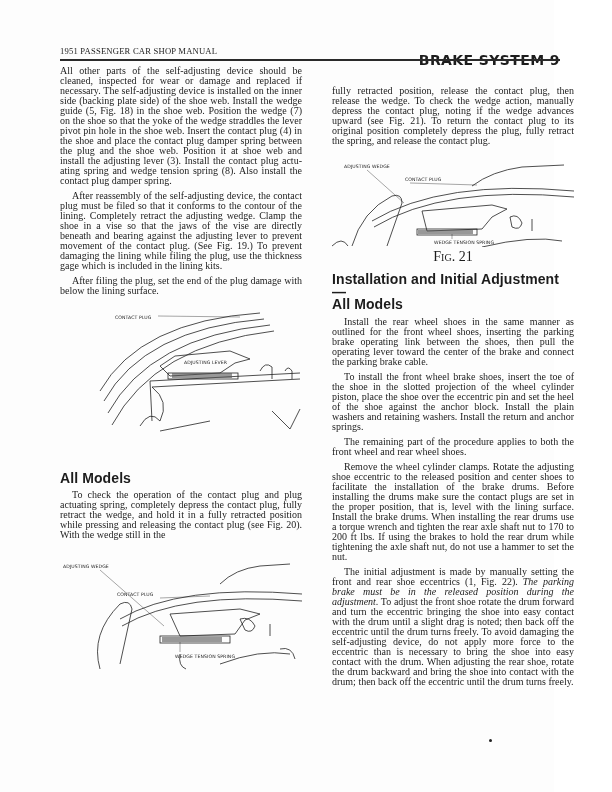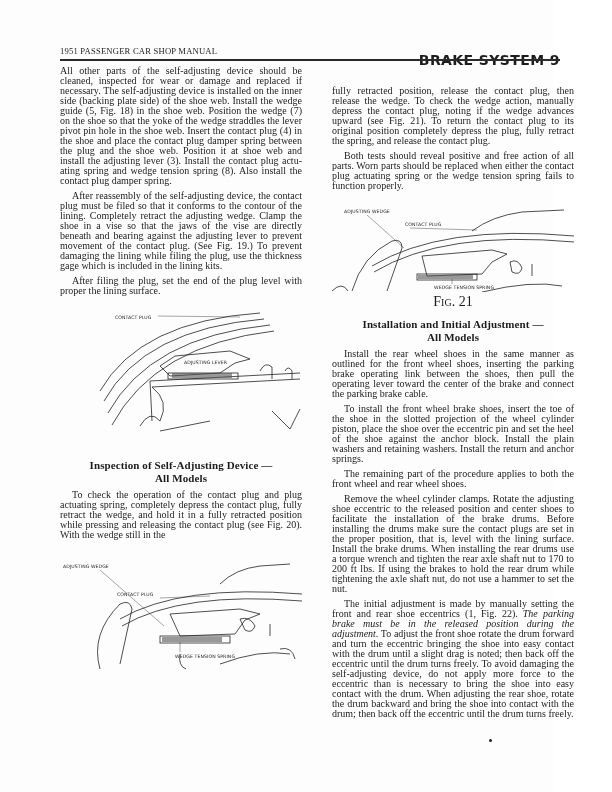--- a/index.html
+++ b/index.html
@@ -14,22 +14,22 @@
 
   .col { position: absolute; width: 242px; }
   .col-left { left: 60px; top: 66px; }
   .col-right { left: 332px; top: 66px; margin-top: 20px; }
 
   p.para { margin: 0 0 5px 0; font-size: 10px; line-height: 10px; text-align: justify;
            text-indent: 12px; hyphens: manual; }
   p.first { text-indent: 0; }
   em.it { }
 
-  h2.sec { margin: 8px 0 6px 0; font-family: Liberation Serif, serif; font-weight: bold;
-           font-size: 11px; line-height: 12.5px; letter-spacing: 0.1px; text-align: center; }
+  h2.sec { margin: 8px 0 6px 0; font-family: Liberation Sans, sans-serif; font-weight: bold;
+           font-size: 14px; line-height: 12.5px; letter-spacing: 0.1px; }
 
   .figure { position: relative; width: 242px; }
   .figure svg { display: block; }
   .caption { text-align: center; font-size: 14px; margin: 2px 0 6px 0; font-variant: small-caps; }
   .fig-label { font-family: "DejaVu Sans", sans-serif; font-size: 4.6px; fill: #222; letter-spacing: 0.1px; }
   .bullet { position: absolute; left: 489px; top: 739px; width: 3px; height: 3px; background: #222; border-radius: 50%; }
 </style>
 </head>
 <body>
 
@@ -37,21 +37,21 @@
 
   <div class="header">
     <span class="header-left">1951 PASSENGER CAR SHOP MANUAL</span>
     <span class="header-right">BRAKE SYSTEM 9</span>
   </div>
   <div class="header-rule"></div>
 
   <div class="col col-left">
     <p class="para first">All other parts of the self-adjusting device should be cleaned, inspected for wear or damage and replaced if necessary. The self-adjusting device is installed on the inner side (backing plate side) of the shoe web. In­stall the wedge guide (5, Fig. 18) in the shoe web. Position the wedge (7) on the shoe so that the yoke of the wedge straddles the lever pivot pin hole in the shoe web. Insert the contact plug (4) in the shoe and place the contact plug damper spring between the plug and the shoe web. Position it at shoe web and install the adjusting lever (3). Install the contact plug actu­ating spring and wedge tension spring (8). Also install the contact plug damper spring.</p>
     <p class="para">After reassembly of the self-adjusting device, the contact plug must be filed so that it conforms to the contour of the lining. Completely retract the adjusting wedge. Clamp the shoe in a vise so that the jaws of the vise are directly beneath and bearing against the adjusting lever to prevent movement of the con­tact plug. (See Fig. 19.) To prevent damaging the lining while filing the plug, use the thickness gage which is included in the lining kits.</p>
-    <p class="para">After filing the plug, set the end of the plug level with proper the lining surface.</p>
+    <p class="para">After filing the plug, set the end of the plug damage with below the lining surface.</p>
 
     <div class="figure">
       <svg width="242" height="150" viewBox="0 0 242 150">
         <g fill="none" stroke="#222" stroke-width="0.8">
           <path d="M 40 90 Q 80 20 200 12"></path>
           <path d="M 44 100 Q 84 28 204 18"></path>
           <path d="M 48 112 Q 90 36 210 24"></path>
           <path d="M 52 124 Q 95 44 214 30"></path>
           <path d="M 100 65 L 115 55 L 170 50 L 190 58 L 175 62 L 160 72 L 110 75 Z"></path>
           <rect x="108" y="72" width="70" height="6"></rect>
@@ -70,21 +70,21 @@
         </g>
         <g stroke="#222" stroke-width="0.4">
           <line x1="98" y1="15" x2="180" y2="16"></line>
         </g>
         <text class="fig-label" x="55" y="18">CONTACT PLUG</text>
         <text class="fig-label" x="124" y="63">ADJUSTING LEVER</text>
       </svg>
     </div>
 
     <h2 class="sec">
-      <span>Inspection of Self-Adjusting Device —</span><br>
+      <br>
       <span>All Models</span>
     </h2>
     <p class="para">To check the operation of the contact plug and plug actuating spring, completely depress the contact plug, fully retract the wedge, and hold it in a fully re­tracted position while pressing and releasing the con­tact plug (see Fig. 20). With the wedge still in the</p>
 
     <div class="figure" style="margin-top:14px">
       <svg width="242" height="120" viewBox="0 0 242 120">
         <g fill="none" stroke="#222" stroke-width="0.8">
           <path d="M 60 65 Q 120 30 242 40"></path>
           <path d="M 62 72 Q 122 37 242 47"></path>
           <path d="M 40 115 Q 30 80 60 50 Q 70 45 72 55 L 60 110"></path>
@@ -107,21 +107,20 @@
         </g>
         <text class="fig-label" x="3" y="14">ADJUSTING WEDGE</text>
         <text class="fig-label" x="57" y="42">CONTACT PLUG</text>
         <text class="fig-label" x="115" y="104">WEDGE TENSION SPRING</text>
       </svg>
     </div>
   </div>
 
   <div class="col col-right">
     <p class="para first">fully retracted position, release the contact plug, then release the wedge. To check the wedge action, manu­ally depress the contact plug, noting if the wedge ad­vances upward (see Fig. 21). To return the contact plug to its original position completely depress the plug, fully retract the spring, and release the contact plug.</p>
-    <p class="para">Both tests should reveal positive and free action of all parts. Worn parts should be replaced when either the contact plug actuating spring or the wedge ten­sion spring fails to function properly.</p>
 
     <div class="figure">
       <svg width="242" height="96" viewBox="0 0 242 96">
         <g fill="none" stroke="#222" stroke-width="0.8">
           <path d="M 40 70 Q 110 28 242 40"></path>
           <path d="M 42 76 Q 112 34 242 46"></path>
           <path d="M 20 95 Q 30 60 60 45 Q 70 42 70 52 L 55 95"></path>
           <path d="M 140 35 Q 160 20 190 16 L 232 14"></path>
           <path d="M 90 60 L 160 54 L 175 58 L 160 66 L 150 78 L 95 80 Z"></path>
           <rect x="85" y="78" width="60" height="6"></rect>

